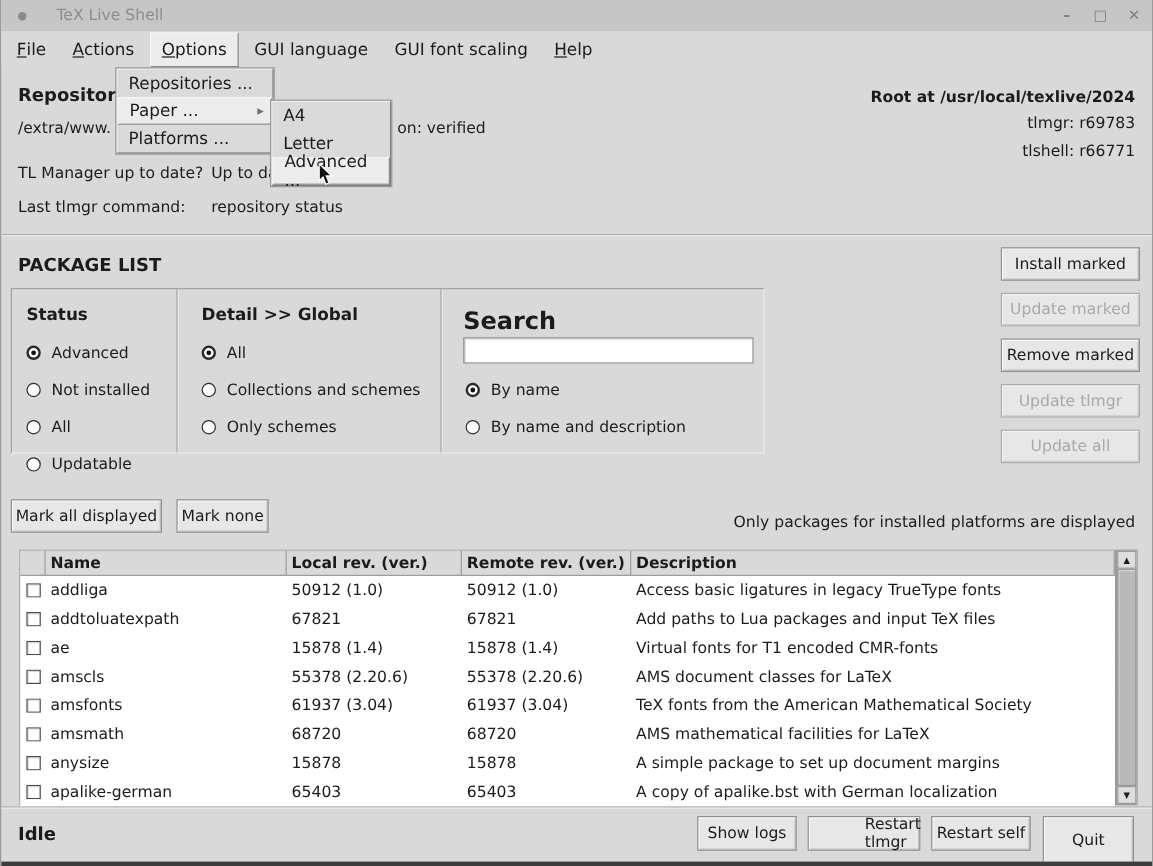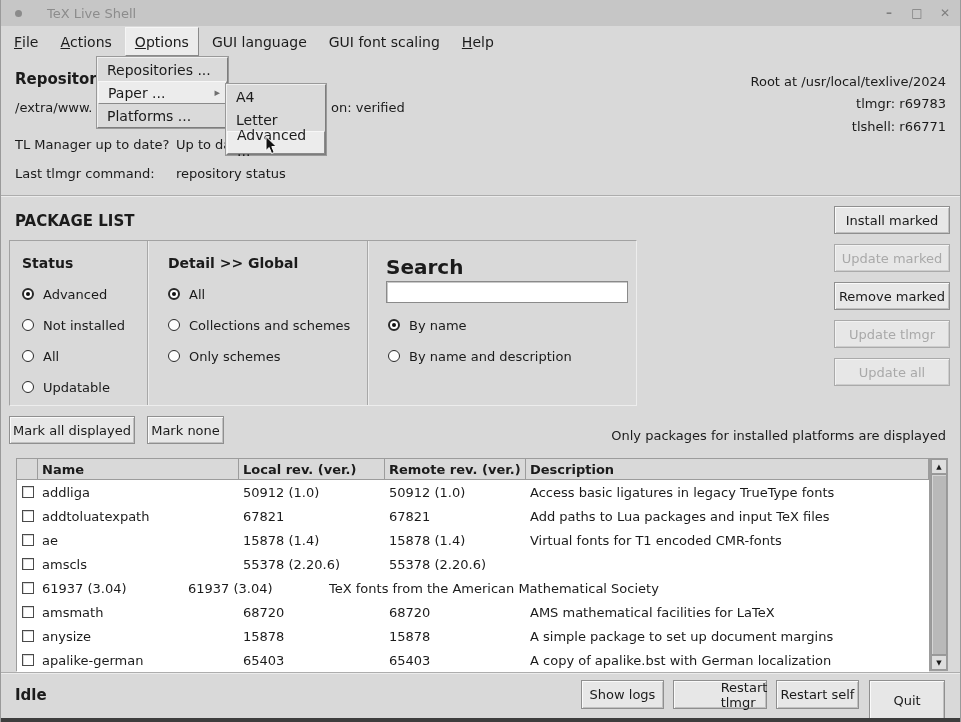--- a/index.html
+++ b/index.html
@@ -29,21 +29,21 @@
   .r-align { text-align:right; }
   .groove { border-top:1px solid #adadad; border-bottom:1px solid #ececec; height:2px; }
   
   .dropdown { position:absolute; background:#dadada; border:1px solid; border-color:#f0f0f0 #7d7d7d #7d7d7d #f0f0f0;
     outline:1px solid #999; z-index:10; }
   .menu-item { height:23px; display:flex; align-items:center; padding:0 10px 0 9px; font-size:14px; position:relative; }
   .menu-item.active { background:#ececec; border:1px solid; border-color:#f7f7f7 #8a8a8a #8a8a8a #f7f7f7; }
   .submenu-arrow { position:absolute; right:6px; color:#6f6f6f; font-size:11px; }
   .submenu { z-index:11; }
   
-  .filter-panel { position:absolute; left:8px; top:240px; width:628px; height:166px;
+  .filter-panel { position:absolute; left:8px; top:240px; width:628px; height:138px;
     border:1px solid; border-color:#a2a2a2 #ededed #ededed #a2a2a2; background:#d9d9d9; }
   .vsep { position:absolute; top:0; width:2px; height:100%; border-left:1px solid #a8a8a8; border-right:1px solid #ececec; }
   .radio-row { position:absolute; display:flex; align-items:center; gap:9px; height:16px; }
   .radio { width:12px; height:12px; border:1px solid #2a2a2a; border-radius:50%; background:#fdfdfd; position:relative; flex:none; }
   .radio.checked { border-width:2px; }
   .radio.checked::after { content:''; position:absolute; left:2px; top:2px; width:4px; height:4px; border-radius:50%; background:#111; }
   .field-input { position:absolute; background:#fff; border:1px solid #8a8a8a;
     box-shadow:inset 1px 1px 0 #c9c9c9; font:13px "DejaVu Sans","Liberation Sans",sans-serif; padding:2px 4px; }
   
   .btn { position:absolute; background:#e7e7e7; border:1px solid #8f8f8f;
@@ -116,21 +116,21 @@
       </span>
     <span class="mb-item">
         <span class="u">H</span>
         <span>elp</span>
       </span>
   </div>
 
   <div class="abs h-bold" style="left:14px; top:70px;">Repository</div>
   <div class="abs" style="left:14px; top:100px;">/extra/www.</div>
   <div class="abs" style="left:330px; top:100px;">on: verified</div>
-  <div class="abs r-align" style="right:14px; top:74px;">Root at /usr/local/texlive/2024</div>
+  <div class="abs r-align" style="right:14px; top:74px;font-weight:bold;">Root at /usr/local/texlive/2024</div>
   <div class="abs r-align" style="right:14px; top:96px;">tlmgr: r69783</div>
   <div class="abs r-align" style="right:14px; top:119px;">tlshell: r66771</div>
   <div class="abs" style="left:14px; top:137px;">TL Manager up to date?</div>
   <div class="abs" style="left:175px; top:137px;">Up to da</div>
   <div class="abs" style="left:14px; top:166px;">Last tlmgr command:</div>
   <div class="abs" style="left:175px; top:166px;">repository status</div>
 
   <div class="abs groove" style="left:0; top:195px; width:100%;"></div>
 
   <div class="abs h-bold" style="left:14px; top:212px;">PACKAGE LIST</div>
@@ -233,26 +233,28 @@
           <div class="col c4">Virtual fonts for T1 encoded CMR-fonts</div>
         </div>
 
         <div class="pkg-row">
           <div class="col c0">
             <span class="checkbox"></span>
           </div>
           <div class="col c1">amscls</div>
           <div class="col c2">55378 (2.20.6)</div>
           <div class="col c3">55378 (2.20.6)</div>
-        </div>
-
-        <div class="pkg-row">
-          <div class="col c0">
-            <span class="checkbox"></span>
-          </div>
+          <div class="col c4">AMS document classes for LaTeX</div>
+        </div>
+
+        <div class="pkg-row">
+          <div class="col c0">
+            <span class="checkbox"></span>
+          </div>
+          <div class="col c1">amsfonts</div>
           <div class="col c2">61937 (3.04)</div>
           <div class="col c3">61937 (3.04)</div>
           <div class="col c4">TeX fonts from the American Mathematical Society</div>
         </div>
 
         <div class="pkg-row">
           <div class="col c0">
             <span class="checkbox"></span>
           </div>
           <div class="col c1">amsmath</div>

